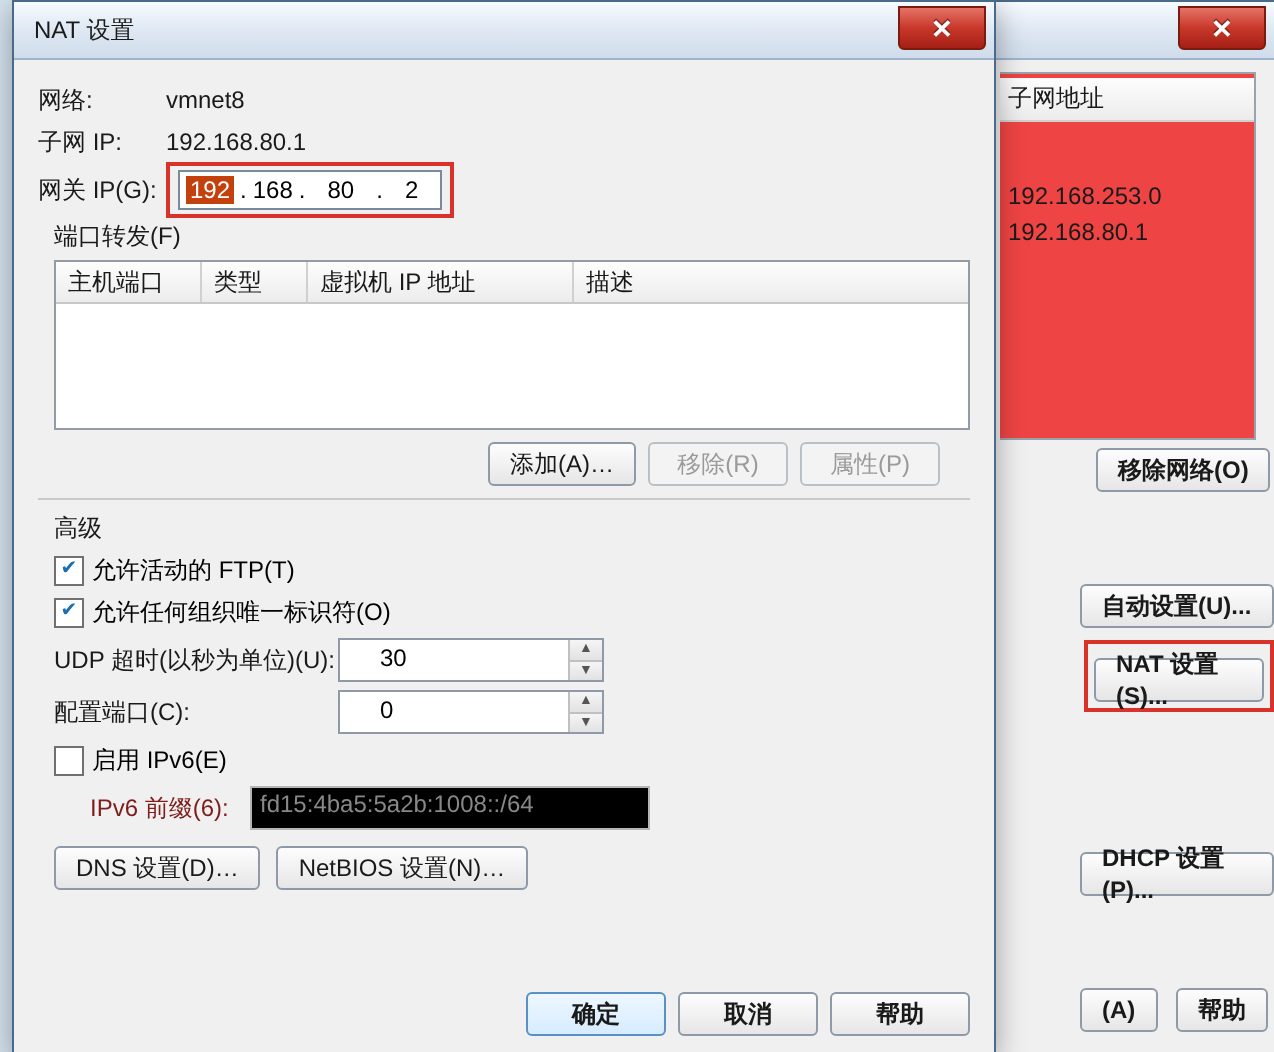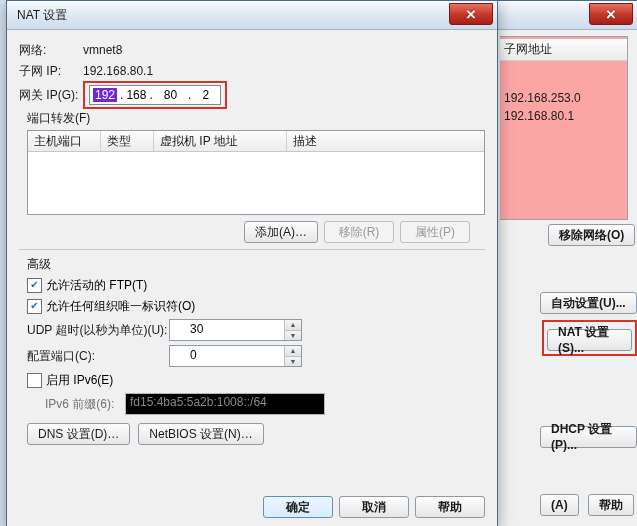--- a/index.html
+++ b/index.html
@@ -90,21 +90,21 @@
 .gateway-input {
   border: 1px solid #7a8a9a;
   background: #fff;
   display: inline-flex;
   align-items: center;
   height: 18px;
   padding: 0 3px;
   font-family: Tahoma, sans-serif;
 }
 .gateway-input .octsel {
-  background: #6d28d9;
+  background: #c2410c;
   color: #fff;
   padding: 0 2px;
 }
 .gateway-input .dot {
   padding: 0 3px;
 }
 .gateway-input .oct {
   padding: 0 8px;
 }
 .fieldset {
@@ -193,21 +193,21 @@
 .form-row {
   display: flex;
   align-items: center;
   margin: 4px 0;
   height: 22px;
 }
 .form-row .flbl {
   width: 142px;
   color: #1a1a1a;
 }
-.form-row .flbl.disabled { color: #737373; }
+.form-row .flbl.disabled { color: #7f1d1d; }
 .spin {
   display: inline-flex;
   border: 1px solid #8e9aa7;
   height: 20px;
   background: #fff;
   padding-left: 16px;
 }
 .spin .spval {
   width: 90px;
   padding: 2px 4px;
@@ -250,21 +250,21 @@
   color: #1a1a1a;
   font-size: 12px;
   font-weight: bold;
 }
 .back-list {
   position: absolute;
   left: 500px;
   top: 36px;
   width: 127px;
   height: 180px;
-  background: #fca5a5;
+  background: #ef4444;
   border: 1px solid #9aa3ad;
   border-left: none;
   padding-top: 2px;
 }
 .back-list .hdr2 { padding: 2px 4px; color: #1a1a1a; background: linear-gradient(to bottom,#fdfdfd,#ececec); border-bottom:1px solid #d0d0d0;}
 .back-list .itm { padding: 2px 4px; color: #1a1a1a; }
 .red-outline {
   border: 2px solid #d8322a;
   padding: 3px;
   display: inline-block;

